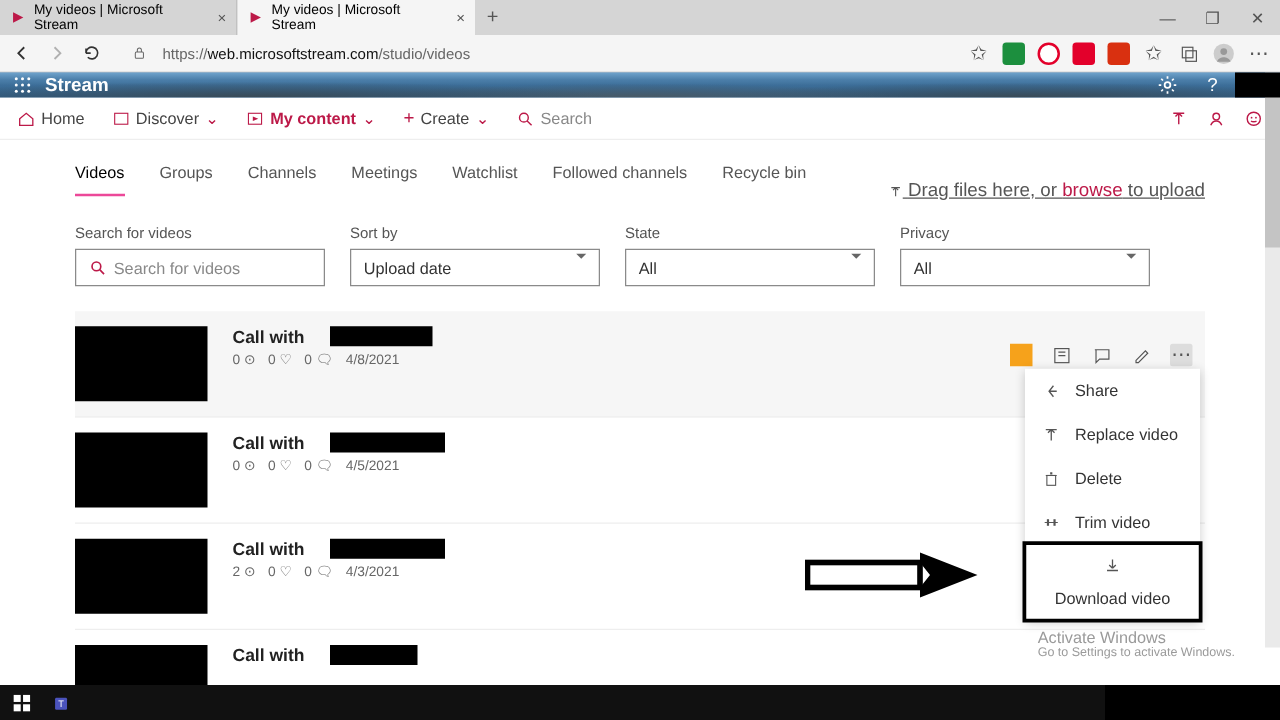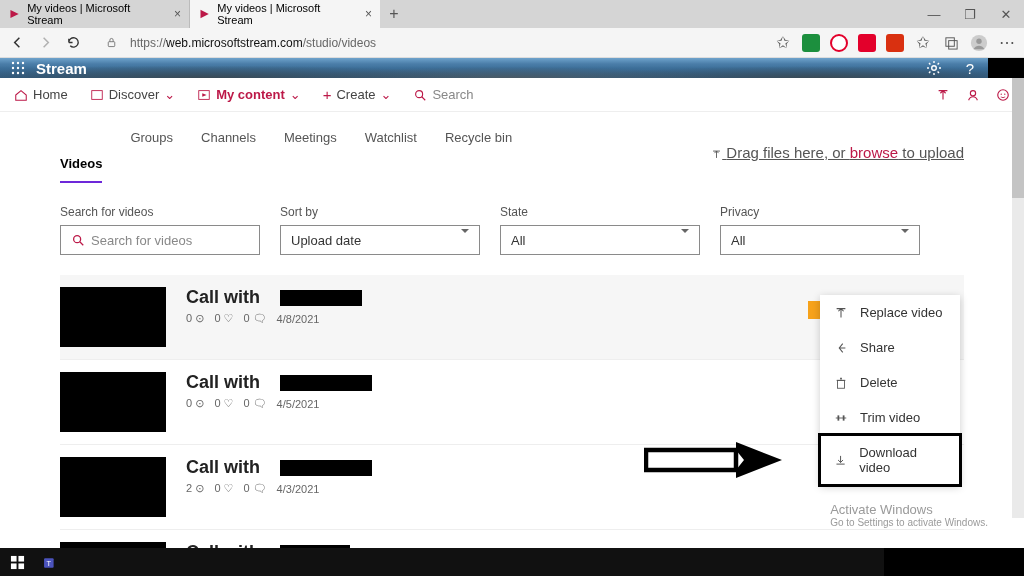--- a/index.html
+++ b/index.html
@@ -40,46 +40,46 @@
 .nav-item { display:flex; align-items:center; gap:5px; color:#444; cursor:pointer; }
 .nav-item.active { color:#bc1948; }
 .nav-r { margin-left:auto; display:flex; gap:16px; }
 .nav-r span { color:#bc1948; cursor:pointer; }
 .search-nav { color:#888;align-items:center; }
 
 
 .page { background:#fff; margin:0 0 0 0; padding:18px 60px; height:448px; overflow:hidden; position:relative; }
 .tabs { display:flex; gap:28px; font-size:13px; color:#555; border-bottom:0; }
 .tabs span { padding-bottom:10px; cursor:pointer; }
-.tabs span.sel { color:#000; font-weight:700; border-bottom:2px solid #6d28d9;margin-top:26px; }
+.tabs span.sel { color:#000; font-weight:400; border-bottom:2px solid #ec4899; }
 .drop-hint { position:absolute; right:60px; top:32px; font-size:15px; color:#555;text-decoration:underline; }
 .drop-hint a { color:#bc1948; text-decoration:none; }
 
 .filters { display:flex; gap:20px; margin-top:22px; }
 .fgroup { display:flex; flex-direction:column; gap:6px; font-size:12px; color:#555; }
 .fbox { border:1px solid #8a8a8a; height:30px; display:flex; align-items:center; padding:0 10px; font-size:13px; color:#333; position:relative; cursor:pointer; background:#fff; }
 .fbox.search { width:200px; color:#888; }
 .fbox.dd { width:200px; justify-content:space-between; }
 .chev::after { content:""; border:4px solid transparent; border-top-color:#666; margin-top:4px; }
 
 .vidlist { margin-top:20px; }
 .row { display:flex; gap:20px; padding:12px 0; border-bottom:1px solid #eee; position:relative; }
 .row.hover { background:#f6f6f6; }
 .thumb { width:106px; height:60px; background:#000; flex-shrink:0; }
-.meta .title { font-size:18px; font-weight:600; color:#222; display:flex; align-items:center; gap:18px; }
+.meta .title { font-size:14px; font-weight:600; color:#222; display:flex; align-items:center; gap:18px; }
 .redact { display:inline-block; background:#000; height:16px; width:82px; margin-left:2px; }
 .stats { font-size:11px; color:#666; margin-top:4px; display:flex; gap:10px; align-items:center; }
 .rowicons { position:absolute; right:10px; top:26px; display:flex; gap:14px; align-items:center; }
 .rowicons span { width:18px; height:18px; display:flex; align-items:center; justify-content:center; cursor:pointer; color:#555; }
 .badge { width:18px; height:18px; background:#f6a21b; }
 
 
 .menu { position:absolute; right:64px; top:295px; width:140px; background:#fff; box-shadow:0 2px 8px rgba(0,0,0,.2); font-size:13px; z-index:5; }
 .menu div { padding:10px 14px; display:flex; align-items:center; gap:12px; cursor:pointer; color:#333; }
-.menu .boxed { outline:3px solid #000; outline-offset:-1px;}
+.menu .boxed { outline:3px solid #000; outline-offset:-1px;flex-direction:column;}
 
 
 .arrow-anno { position:absolute; left:644px; top:440px; z-index:6; }
 
 
 .wm { position:absolute; right:36px; bottom:48px; color:#9a9a9a; font-size:13px; z-index:2; }
 .wm small { font-size:10px; display:block; }
 
 
 .taskbar { position:absolute; bottom:0; left:0; right:0; height:28px; background:#111; display:flex; align-items:center; }
@@ -256,20 +256,21 @@
       </svg>
     <span>Drag files here, or </span><a>browse</a><span> to upload</span>
   </div>
 
   <div class="tabs">
     <span class="sel">Videos</span>
     <span>Groups</span>
     <span>Channels</span>
     <span>Meetings</span>
     <span>Watchlist</span>
+    <span>Followed channels</span>
     <span>Recycle bin</span>
   </div>
 
   <div class="filters">
     <div class="fgroup">
       <span>Search for videos</span>
       <div class="fbox search">
         <svg width="14" height="14" viewBox="0 0 16 16" style="margin-right:6px">
             <circle cx="7" cy="7" r="4" fill="none" stroke="#bc1948" stroke-width="1.5"></circle>
             <line x1="10" y1="10" x2="14" y2="14" stroke="#bc1948" stroke-width="1.5"></line>
@@ -379,29 +380,29 @@
             <span class="redact" style="width:70px"></span>
           </div>
       </div>
     </div>
   </div>
 </div>
 
 <div class="menu">
   <div>
       <svg width="14" height="14" viewBox="0 0 16 16">
+        <path d="M10 3 6 8l4 5M6 8h7" fill="none" stroke="#555" stroke-width="1.2"></path>
+      </svg>
+      <span>Share</span>
+    </div>
+  <div>
+      <svg width="14" height="14" viewBox="0 0 16 16">
         <path d="M8 13V3m0 0L5 6m3-3 3 3M3 3h10" fill="none" stroke="#555" stroke-width="1.2"></path>
       </svg>
       <span>Replace video</span>
-    </div>
-  <div>
-      <svg width="14" height="14" viewBox="0 0 16 16">
-        <path d="M10 3 6 8l4 5M6 8h7" fill="none" stroke="#555" stroke-width="1.2"></path>
-      </svg>
-      <span>Share</span>
     </div>
   <div>
       <svg width="14" height="14" viewBox="0 0 16 16">
         <rect x="4" y="5" width="8" height="9" fill="none" stroke="#555"></rect>
         <line x1="3" y1="5" x2="13" y2="5" stroke="#555"></line>
         <line x1="7" y1="3" x2="9" y2="3" stroke="#555" stroke-width="2"></line>
       </svg>
       <span>Delete</span>
     </div>
   <div>

